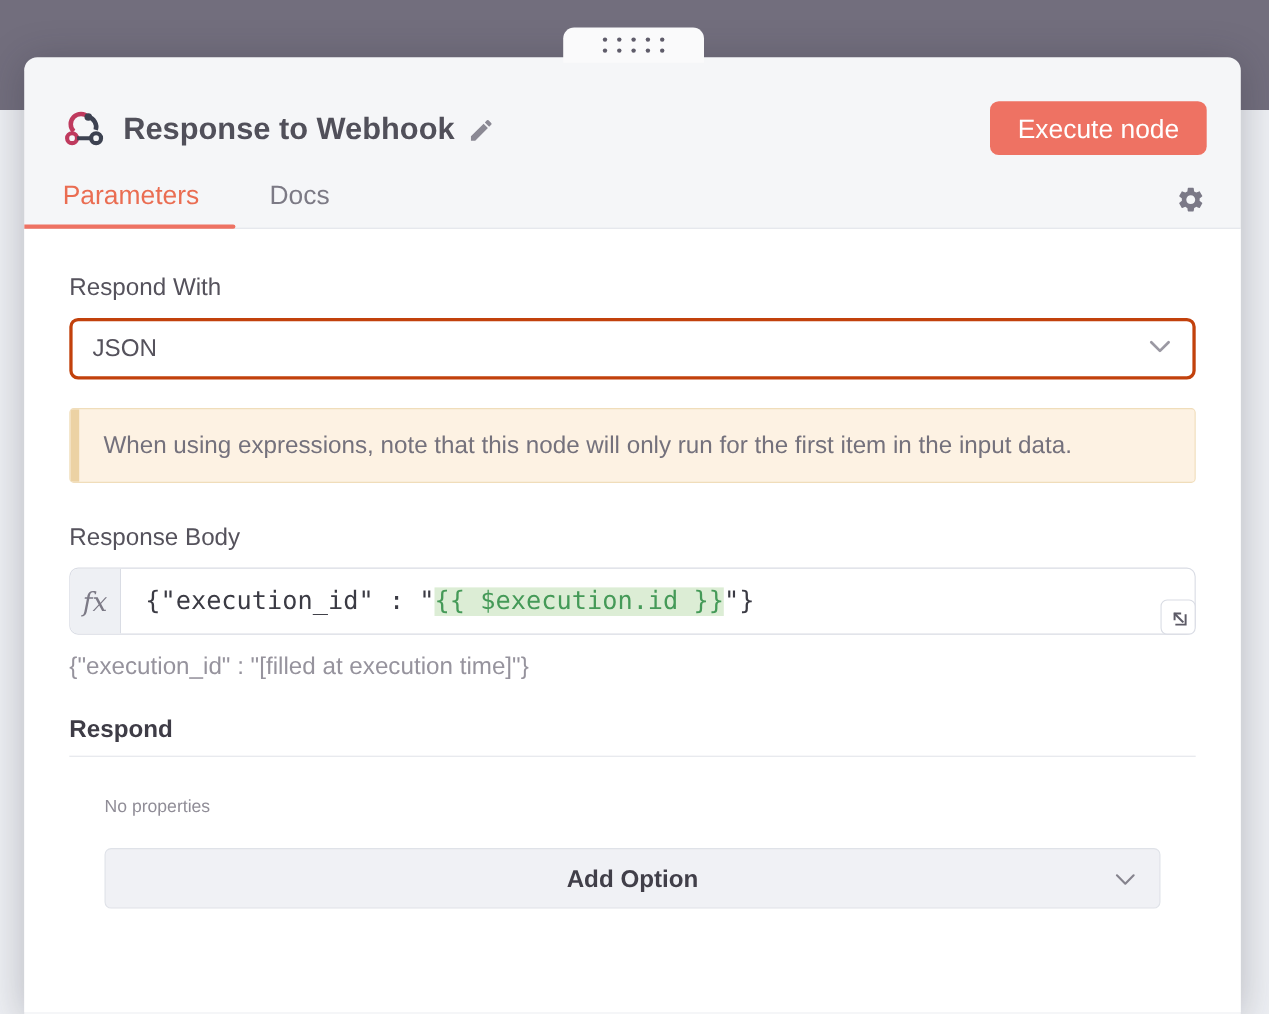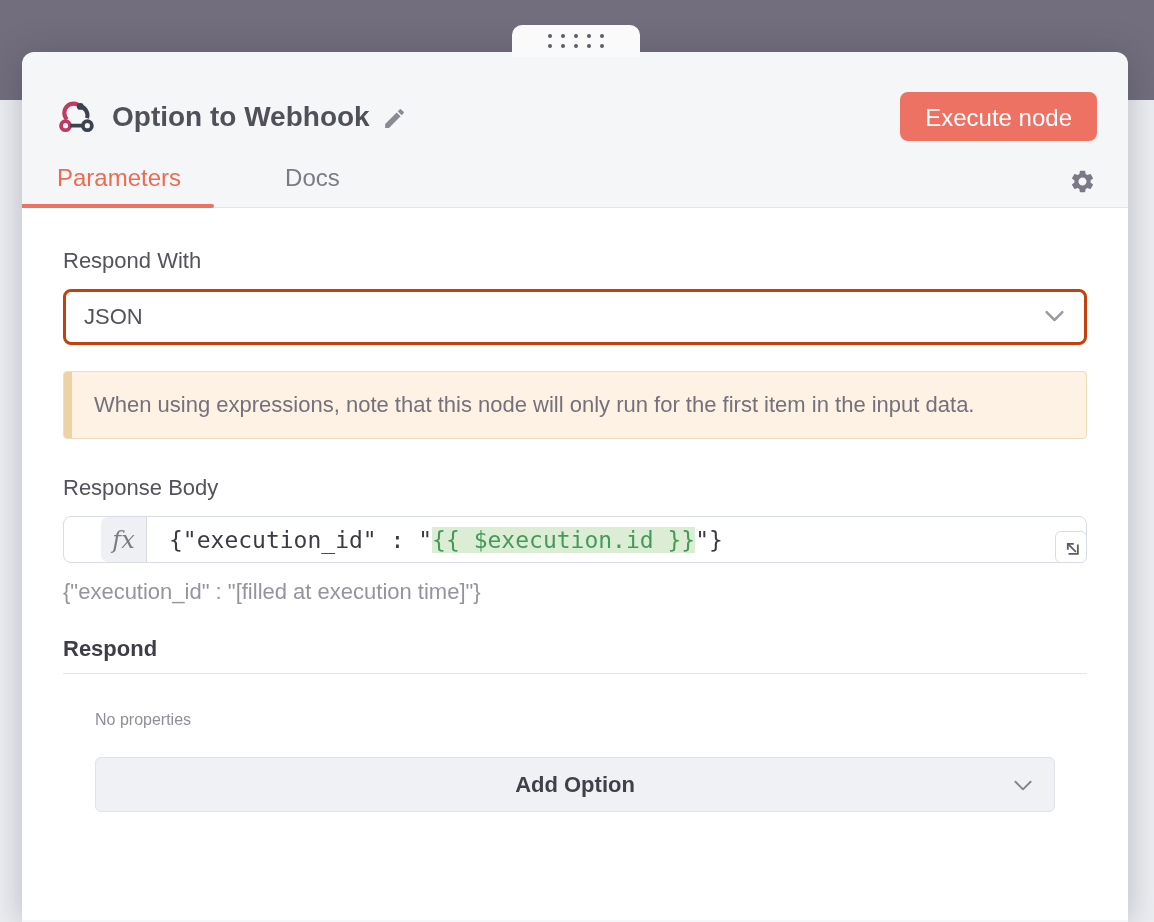--- a/index.html
+++ b/index.html
@@ -37,21 +37,21 @@
   }
   .pencil-icon { display: inline-flex; margin-top: 4px; cursor: pointer; }
   .execute-btn {
     margin-left: auto; height: 49px; padding: 12px 25px;
     background: #ee7263; color: #ffffff; font-size: 24px; font-weight: 400;
     font-family: "Liberation Sans", sans-serif;
     border: none; border-radius: 8px; cursor: pointer; white-space: nowrap;
   }
   .tabs-row {
     display: flex; align-items: flex-end; height: 48px; margin-top: 19px;
-    padding: 0 32px 0 35px; border-bottom: 1px solid #e2e4ea; position: relative; gap: 40px;
+    padding: 0 32px 0 35px; border-bottom: 1px solid #e2e4ea; position: relative;
   }
   .tab { font-size: 24px; color: #7c7a85; padding-bottom: 15px; margin-right: 64px; cursor: pointer; }
   .tab.active { color: #ea6d52; position: relative; }
   .tab.active::after {
     content: ""; position: absolute; left: -35px; right: -33px; bottom: -1px;
     height: 4px; background: #ee7263; border-radius: 0 2px 2px 0;
   }
   .gear-btn { margin-left: auto; padding-bottom: 12px; cursor: pointer; display: inline-flex; }
 
   .modal-body {
@@ -68,22 +68,22 @@
 
   .notice {
     margin-top: 26px; display: flex; align-items: stretch;
     background: #fdf2e3; border: 1px solid #f0ddba; border-radius: 4px; overflow: hidden;
   }
   .notice-bar { width: 8px; background: #ecd2a4; flex: none; }
   .notice-text { padding: 17px 24px 17px 22px; font-size: 22px; line-height: 1.47; color: #74717c; }
 
   .rb-label { margin-top: 36px; }
   .expr-field {
-    position: relative; display: flex; height: 47px;
-    border: 1px solid #d9dce4; border-radius: 8px; background: #fff; padding-left: 37px;
+    position: relative; display: flex; height: 61px;
+    border: 1px solid #d9dce4; border-radius: 8px; background: #fff;
   }
   .fx-box {
     width: 46px; flex: none; background: #eef0f4; border-right: 1px solid #d9dce4;
     border-radius: 7px 0 0 7px; display: flex; align-items: center; justify-content: center;
     font-family: "DejaVu Serif", serif; font-style: italic; font-size: 24px; color: #7c7a86;
   }
   .code-line {
     display: flex; align-items: center; padding-left: 22px;
     font-family: "DejaVu Sans Mono", monospace; font-size: 23px; color: #3b3b44; white-space: pre;
     overflow: hidden;
@@ -138,21 +138,21 @@
     <span class="webhook-icon">
       <svg viewBox="0 0 44 38" width="38" height="35">
         <path d="M25.8 7.3 A 10.6 10.6 0 1 0 10.4 22.4" fill="none" stroke="#bf3a5e" stroke-width="4.8"></path>
         <path d="M25.8 7.3 A 10.6 10.6 0 0 1 33.6 20.8" fill="none" stroke="#3d4251" stroke-width="4.8"></path>
         <circle cx="8.7" cy="29.6" r="5.2" fill="none" stroke="#bf3a5e" stroke-width="4.4"></circle>
         <circle cx="34" cy="29.6" r="5.2" fill="none" stroke="#3d4251" stroke-width="4.4"></circle>
         <path d="M14 29.6 H 28.6" stroke="#3d4251" stroke-width="4.4"></path>
         <circle cx="25.8" cy="7.3" r="4" fill="#3d4251"></circle>
       </svg>
     </span>
-    <h1 class="node-title">Option to Webhook</h1>
+    <h1 class="node-title">Response to Webhook</h1>
     <span class="pencil-icon">
       <svg viewBox="0 0 24 24" width="25" height="25" fill="#8b8994">
         <path d="M3 17.25V21h3.75L17.81 9.94l-3.75-3.75L3 17.25zM20.71 7.04c.39-.39.39-1.02 0-1.41l-2.34-2.34a.996.996 0 0 0-1.41 0l-1.83 1.83 3.75 3.75 1.83-1.83z"></path>
       </svg>
     </span>
     <button class="execute-btn">Execute node</button>
   </div>
 
   <div class="tabs-row">
     <div class="tab active">Parameters</div>

